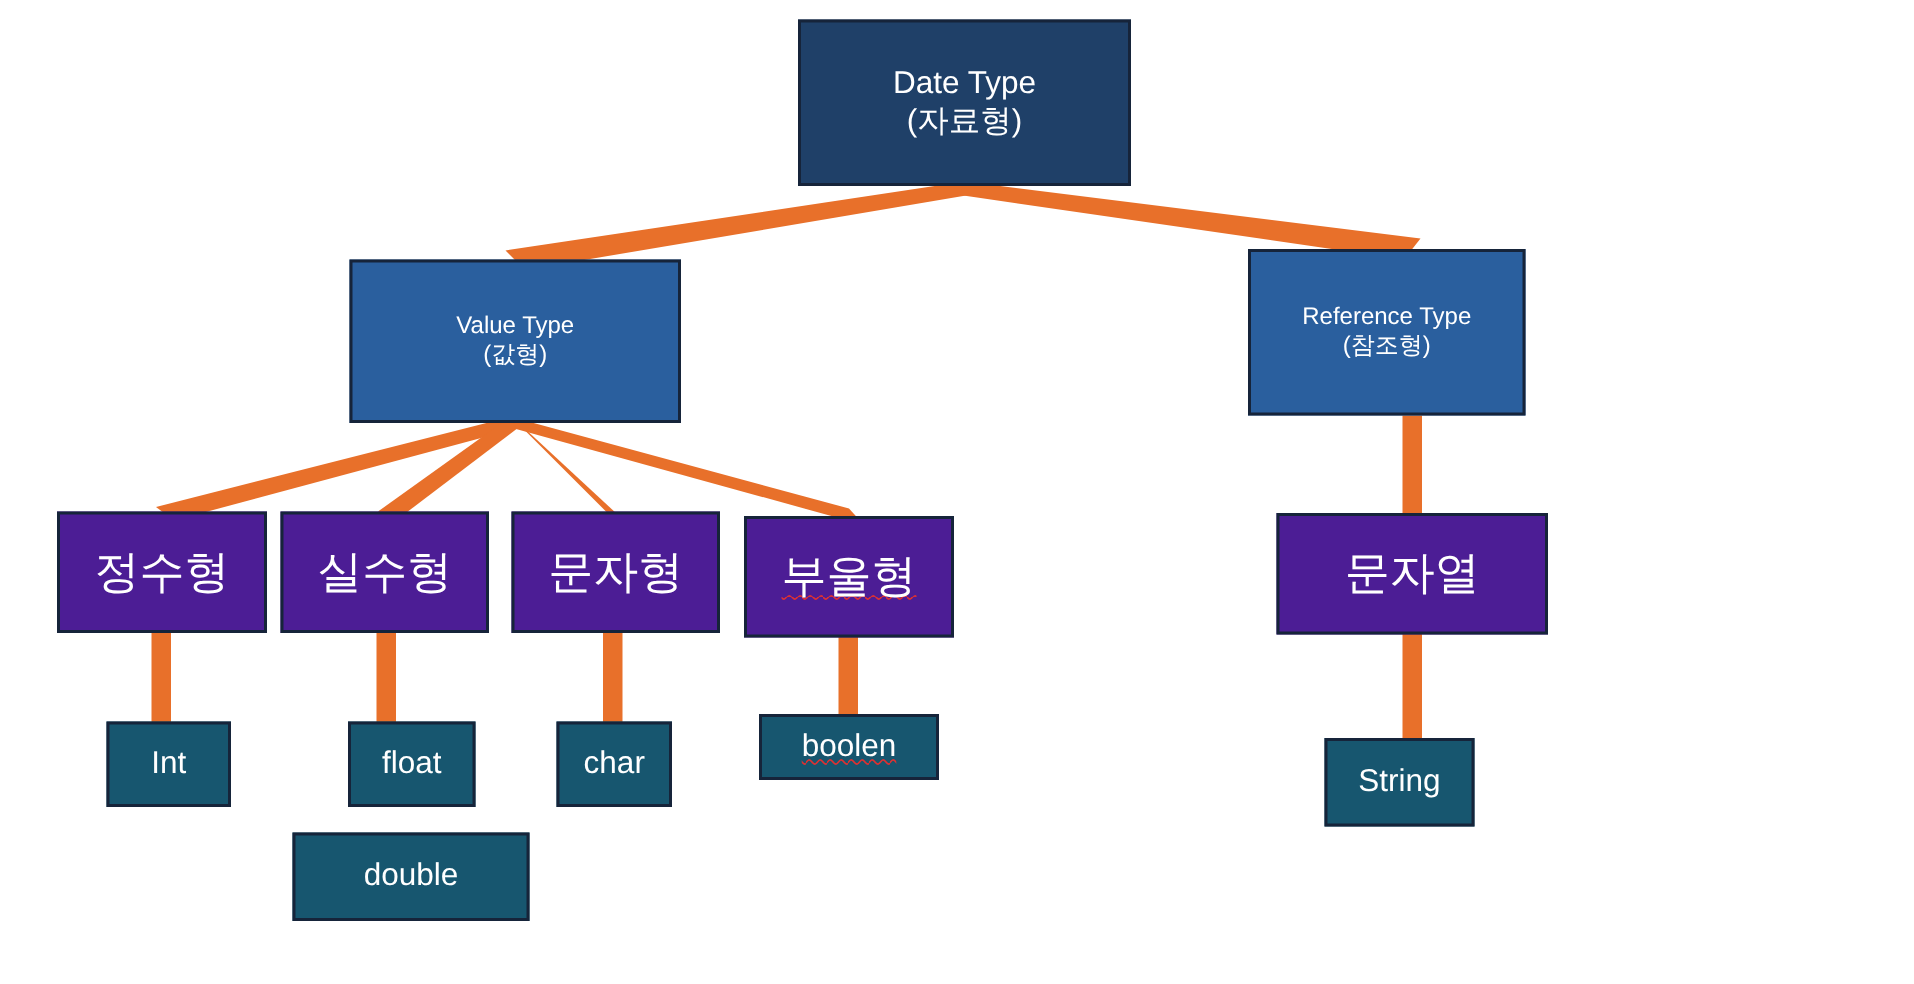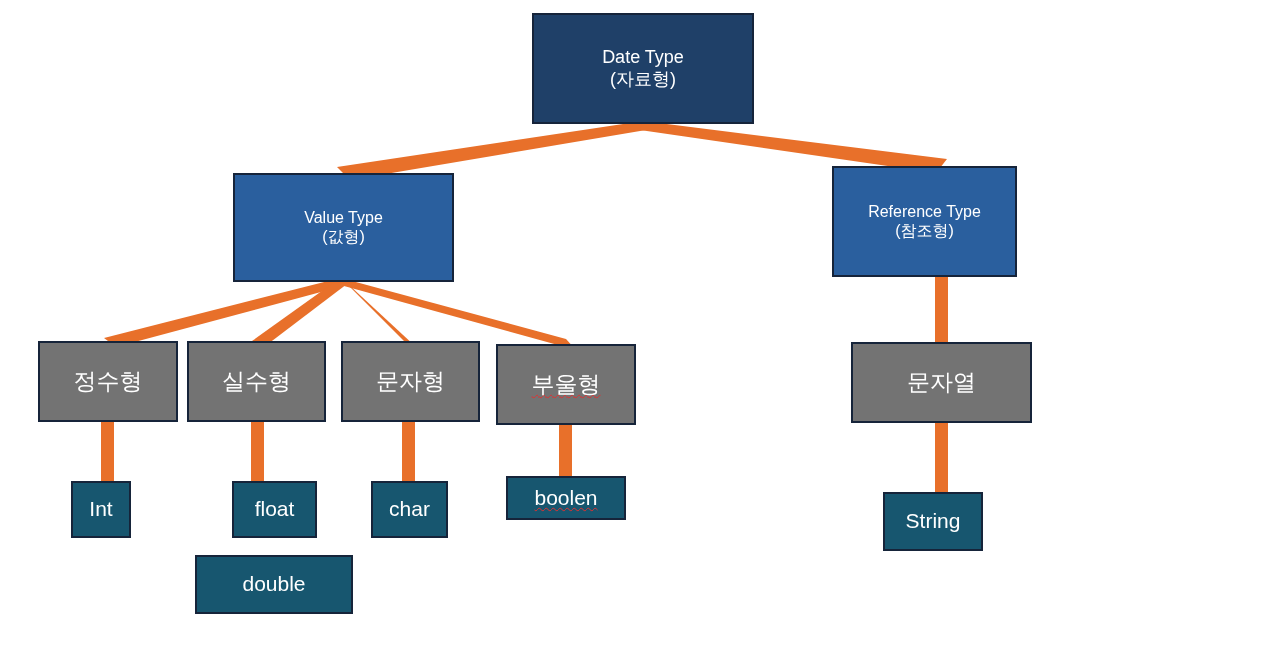--- a/index.html
+++ b/index.html
@@ -38,29 +38,29 @@
     font-weight: 400;
     line-height: 1.18;
     z-index: 5;
   }
   .node .label-line {
     display: block;
     white-space: nowrap;
   }
   .lvl-root {
     background: #1f4068;
-    font-size: 18px;
+    font-size: 21px;
   }
   .lvl-branch {
     background: #2a5f9e;
     font-size: 16px;
   }
   .lvl-group {
-    background: #737373;
-    font-size: 23px;
+    background: #4c1d95;
+    font-size: 30px;
   }
   .lvl-leaf {
     background: #17566f;
     font-size: 21px;
   }
   .misspelled {
     text-decoration: underline;
     text-decoration-color: #e03030;
     text-decoration-style: wavy;
     text-decoration-thickness: 1px;
@@ -125,21 +125,21 @@
   </div>
 
   <div class="node lvl-group" style="left:496px; top:344px; width:140px; height:81px;">
     <span class="label-line misspelled">부울형</span>
   </div>
 
   <div class="node lvl-group" style="left:851px; top:342px; width:181px; height:81px;">
     <span class="label-line">문자열</span>
   </div>
 
-  <div class="node lvl-leaf" style="left:71px; top:481px; width:60px; height:57px;">
+  <div class="node lvl-leaf" style="left:71px; top:481px; width:83px; height:57px;">
     <span class="label-line">Int</span>
   </div>
 
   <div class="node lvl-leaf" style="left:232px; top:481px; width:85px; height:57px;">
     <span class="label-line">float</span>
   </div>
 
   <div class="node lvl-leaf" style="left:195px; top:555px; width:158px; height:59px;">
     <span class="label-line">double</span>
   </div>

